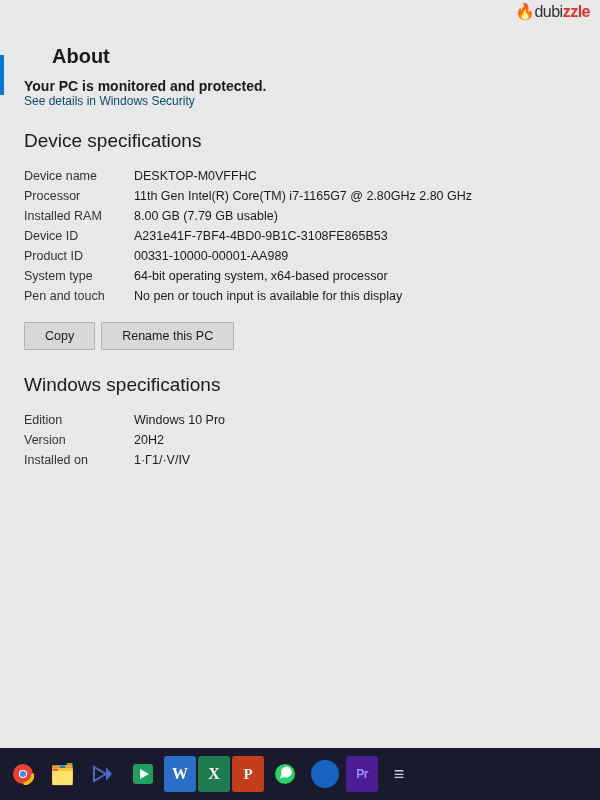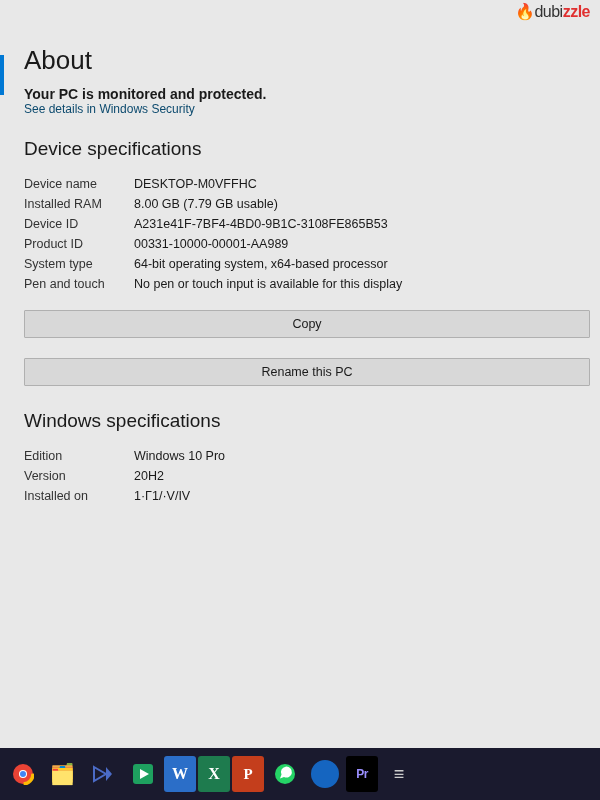--- a/index.html
+++ b/index.html
@@ -42,24 +42,25 @@
     .content {
       position: absolute;
       top: 45px;
       left: 24px;
       right: 10px;
       bottom: 55px;
       overflow-y: auto;
     }
 
     .page-title {
-      font-size: 26px;
-      font-weight: 400;
+      font-size: 20px;
+      font-weight: 700;
       color: #1a1a1a;
       margin-bottom: 10px;
+      margin-left: 28px;
     }
 
     .protected-text {
       font-size: 14px;
       font-weight: 600;
       color: #1a1a1a;
       margin-bottom: 0;
     }
 
     .security-link {
@@ -110,21 +111,21 @@
       font-size: 12.5px;
       color: #1a1a1a;
       cursor: pointer;
       margin-top: 10px;
       margin-bottom: 4px;
       border-radius: 1px;
     }
 
     .btn-row {
       display: flex;
-      flex-direction: column;
+      flex-direction: row;
       gap: 6px;
       margin-bottom: 20px;
     }
 
     
     .taskbar {
       position: absolute;
       bottom: 0;
       left: 0;
       right: 0;
@@ -166,20 +167,24 @@
 
   <h2 class="section-title">Device specifications</h2>
 
   <table class="spec-table">
     <tbody id="device-spec-rows">
         <tr>
           <td>Device name</td>
           <td>DESKTOP-M0VFFHC</td>
         </tr>
         <tr>
+          <td>Processor</td>
+          <td>11th Gen Intel(R) Core(TM) i7-1165G7 @ 2.80GHz  2.80 GHz</td>
+        </tr>
+        <tr>
           <td>Installed RAM</td>
           <td>8.00 GB (7.79 GB usable)</td>
         </tr>
         <tr>
           <td>Device ID</td>
           <td>A231e41F-7BF4-4BD0-9B1C-3108FE865B53</td>
         </tr>
         <tr>
           <td>Product ID</td>
           <td>00331-10000-00001-AA989</td>
@@ -256,19 +261,19 @@
   </div>
   <div class="taskbar-icon">
     <svg width="22" height="22" viewBox="0 0 22 22">
         <circle cx="11" cy="11" r="10" fill="#25d366"></circle>
         <path d="M6 15.5 l1.5-4a5.5 5.5 0 1 1 2.5 2.5z" fill="white"></path>
       </svg>
   </div>
   <div class="taskbar-icon">
     <div style="width:28px;height:28px;border-radius:50%;background:#1565c0;"></div>
   </div>
-  <div class="taskbar-icon" style="background:#000000; border-radius:3px; width:32px; height:36px; color:#9b8fff; font-size:12px; font-weight:bold; letter-spacing:-0.5px;">
+  <div class="taskbar-icon" style="background:#4c1d95; border-radius:3px; width:32px; height:36px; color:#9b8fff; font-size:12px; font-weight:bold; letter-spacing:-0.5px;">
     <span>Pr</span>
   </div>
   <div class="taskbar-icon" style="color:#ccc; font-size:18px;">
     <span>≡</span>
   </div>
 </div>
 
 </body></html>

